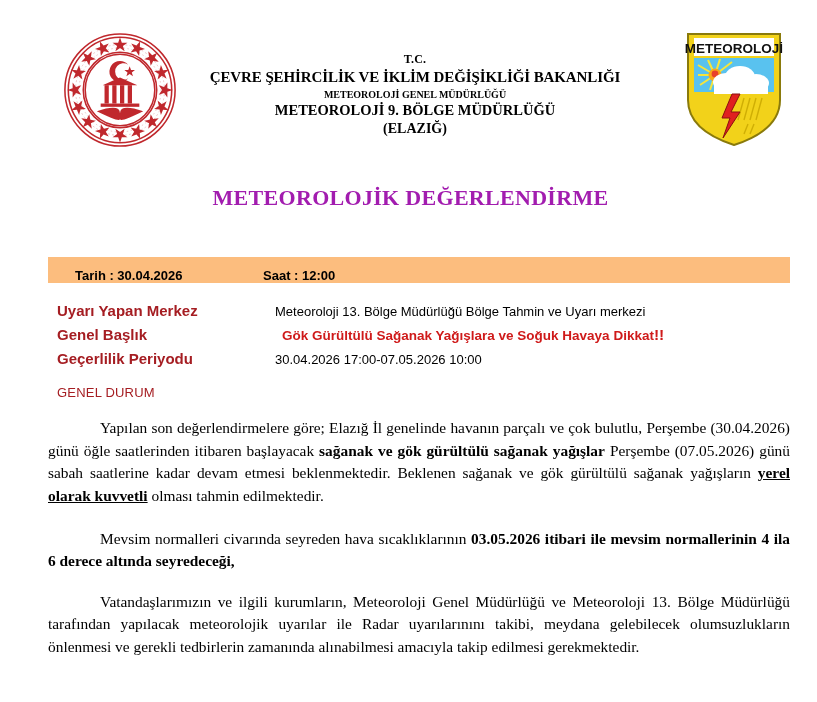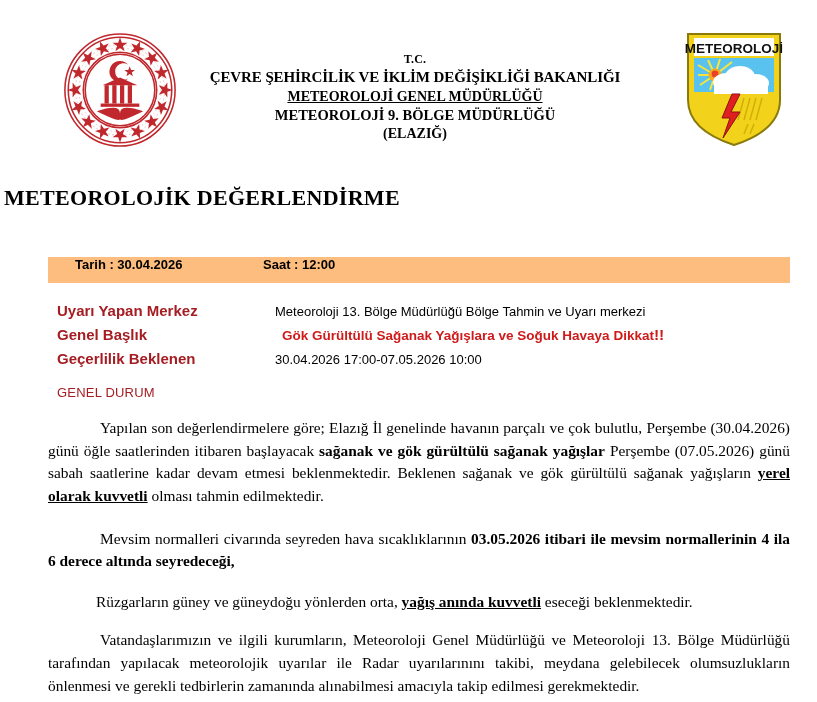--- a/index.html
+++ b/index.html
@@ -47,45 +47,46 @@
     font-weight: bold;
     color: #000;
     line-height: 1.32;
   }
   .header-text .ln {
     display: block;
     white-space: nowrap;
   }
   .header-text .ln-tc      { font-size: 12px; letter-spacing: 0.2px; }
   .header-text .ln-bak     { font-size: 15px; letter-spacing: -0.1px; }
-  .header-text .ln-mgm     { font-size: 14px; text-decoration: underline; }
+  .header-text .ln-mgm     { font-size: 10px; }
   .header-text .ln-bolge   { font-size: 14.5px; }
   .header-text .ln-elazig  { font-size: 14px; }
 
   
   .doc-title {
+    text-align: center;
     font-family: "Liberation Serif", "DejaVu Serif", serif;
     font-weight: bold;
     font-size: 22px;
-    color: #000000;
+    color: #a21caf;
     letter-spacing: 0.3px;
     margin: 17px 0 0 0;
     padding-left: 4px;
   }
 
   
   .date-bar {
     position: absolute;
     left: 48px;
     top: 257px;
     width: 742px;
     height: 26px;
     background: #fcbd7e;
     display: flex;
-    align-items: flex-start;
+    align-items: flex-end;
     font-family: "Liberation Sans", "DejaVu Sans", sans-serif;
     font-weight: bold;
     font-size: 13px;
     color: #000;
   }
   .date-bar .cell-date { margin-left: 27px; width: 180px; }
   .date-bar .cell-time { margin-left: 8px; }
 
   
   .info-block {
@@ -289,29 +290,28 @@
     <span class="info-label">Uyarı Yapan Merkez</span>
     <span class="info-value">Meteoroloji 13. Bölge Müdürlüğü Bölge Tahmin ve Uyarı merkezi</span>
   </div>
 
   <div class="info-row">
     <span class="info-label">Genel Başlık</span>
     <span class="info-value alarm"><span>Gök Gürültülü Sağanak Yağışlara ve Soğuk Havaya Dikkat</span><span class="bangs">!!</span></span>
   </div>
 
   <div class="info-row">
-    <span class="info-label">Geçerlilik Beklenen</span>
+    <span class="info-label">Geçerlilik Periyodu</span>
     <span class="info-value">30.04.2026 17:00-07.05.2026 10:00</span>
   </div>
 </div>
 
 <div class="section-head">GENEL DURUM</div>
 
 <div class="body-text">
 
   <p class="indent gap-1"><span>Yapılan son değerlendirmelere göre; Elazığ İl genelinde  havanın parçalı ve çok bulutlu, Perşembe (30.04.2026) günü öğle saatlerinden itibaren başlayacak </span><b>sağanak ve gök gürültülü sağanak yağışlar</b><span> Perşembe (07.05.2026) günü sabah  saatlerine kadar devam etmesi beklenmektedir. Beklenen sağanak ve gök gürültülü sağanak yağışların </span><u class="bu">yerel olarak kuvvetli</u><span> olması tahmin edilmektedir.</span></p>
 
   <p class="indent gap-2"><span>Mevsim normalleri civarında seyreden hava sıcaklıklarının </span><b>03.05.2026 itibari ile mevsim normallerinin 4 ila 6  derece altında seyredeceği,</b></p>
 
-  <p class="indent-sm gap-3"><span>Rüzgarların güney ve güneydoğu   yönlerden orta, </span><u class="bu">yağış anında kuvvetli</u><span> eseceği beklenmektedir.</span></p>
 
   <p class="indent"><span>Vatandaşlarımızın ve ilgili kurumların, Meteoroloji Genel Müdürlüğü ve Meteoroloji 13. Bölge Müdürlüğü tarafından yapılacak meteorolojik uyarılar ile Radar uyarılarınını takibi, meydana gelebilecek olumsuzlukların önlenmesi ve gerekli tedbirlerin zamanında alınabilmesi amacıyla takip edilmesi gerekmektedir.</span></p>
 </div>
 
 </body></html>

